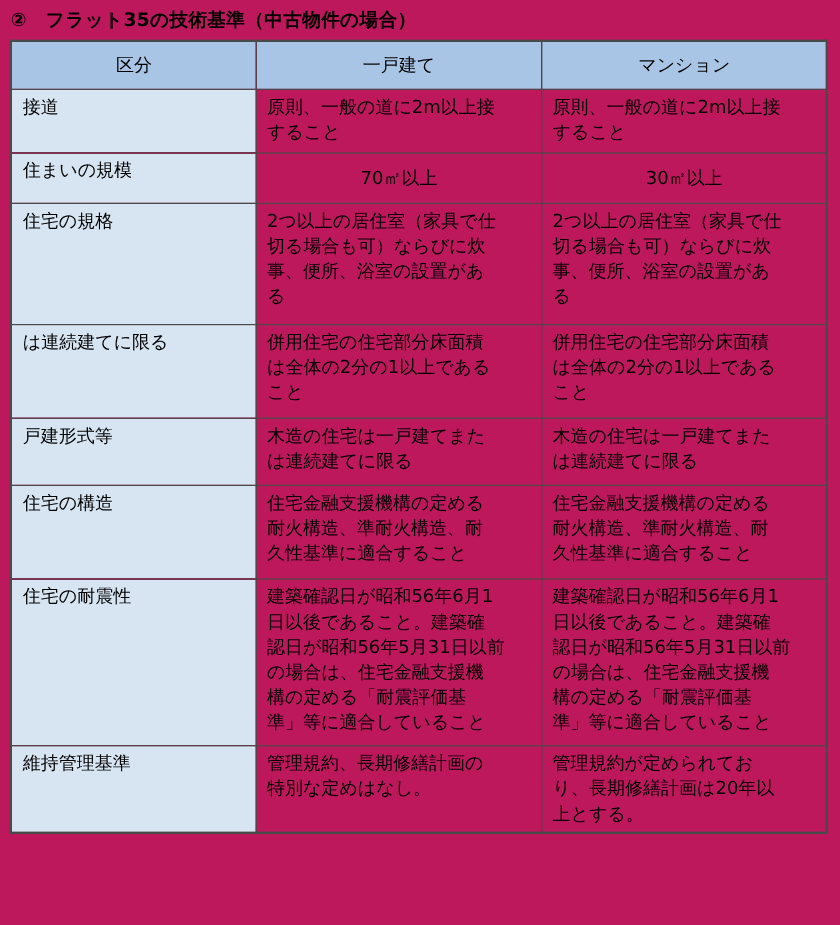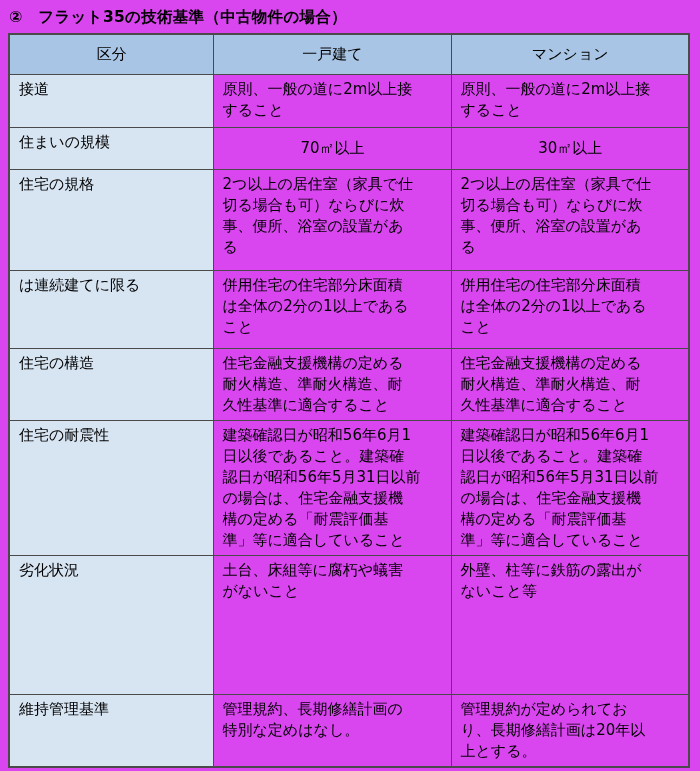--- a/index.html
+++ b/index.html
@@ -12,21 +12,21 @@
     margin: 0;
     padding: 0;
     background: #ffffff;
     width: 700px;
     font-family: "DejaVu Sans", "Liberation Sans", sans-serif;
     color: #000000;
   }
   .page {
     width: 700px;
     height: 771px;
-    background: #d946ef;
+    background: #be185d;
     overflow: hidden;
   }
   .doc-title {
     font-size: 15.5px;
     font-weight: bold;
     padding: 7px 0 0 9px;
     line-height: 20px;
     white-space: pre;
     letter-spacing: 0.3px;
   }
@@ -125,20 +125,27 @@
       <tr>
         <td class="cat">は連続建てに限る</td>
         <td class="val">併用住宅の住宅部分床面積
 は全体の2分の1以上である
 こと</td>
         <td class="val">併用住宅の住宅部分床面積
 は全体の2分の1以上である
 こと</td>
       </tr>
       <tr>
+        <td class="cat">戸建形式等</td>
+        <td class="val">木造の住宅は一戸建てまた
+は連続建てに限る</td>
+        <td class="val">木造の住宅は一戸建てまた
+は連続建てに限る</td>
+      </tr>
+      <tr>
         <td class="cat">住宅の構造</td>
         <td class="val">住宅金融支援機構の定める
 耐火構造、準耐火構造、耐
 久性基準に適合すること</td>
         <td class="val">住宅金融支援機構の定める
 耐火構造、準耐火構造、耐
 久性基準に適合すること</td>
       </tr>
       <tr>
         <td class="cat">住宅の耐震性</td>
@@ -149,27 +156,20 @@
 構の定める「耐震評価基
 準」等に適合していること</td>
         <td class="val">建築確認日が昭和56年6月1
 日以後であること。建築確
 認日が昭和56年5月31日以前
 の場合は、住宅金融支援機
 構の定める「耐震評価基
 準」等に適合していること</td>
       </tr>
       <tr>
-        <td class="cat">劣化状況</td>
-        <td class="val">土台、床組等に腐朽や蟻害
-がないこと</td>
-        <td class="val">外壁、柱等に鉄筋の露出が
-ないこと等</td>
-      </tr>
-      <tr>
         <td class="cat">維持管理基準</td>
         <td class="val">管理規約、長期修繕計画の
 特別な定めはなし。</td>
         <td class="val">管理規約が定められてお
 り、長期修繕計画は20年以
 上とする。</td>
       </tr>
     </tbody>
   </table>
 

